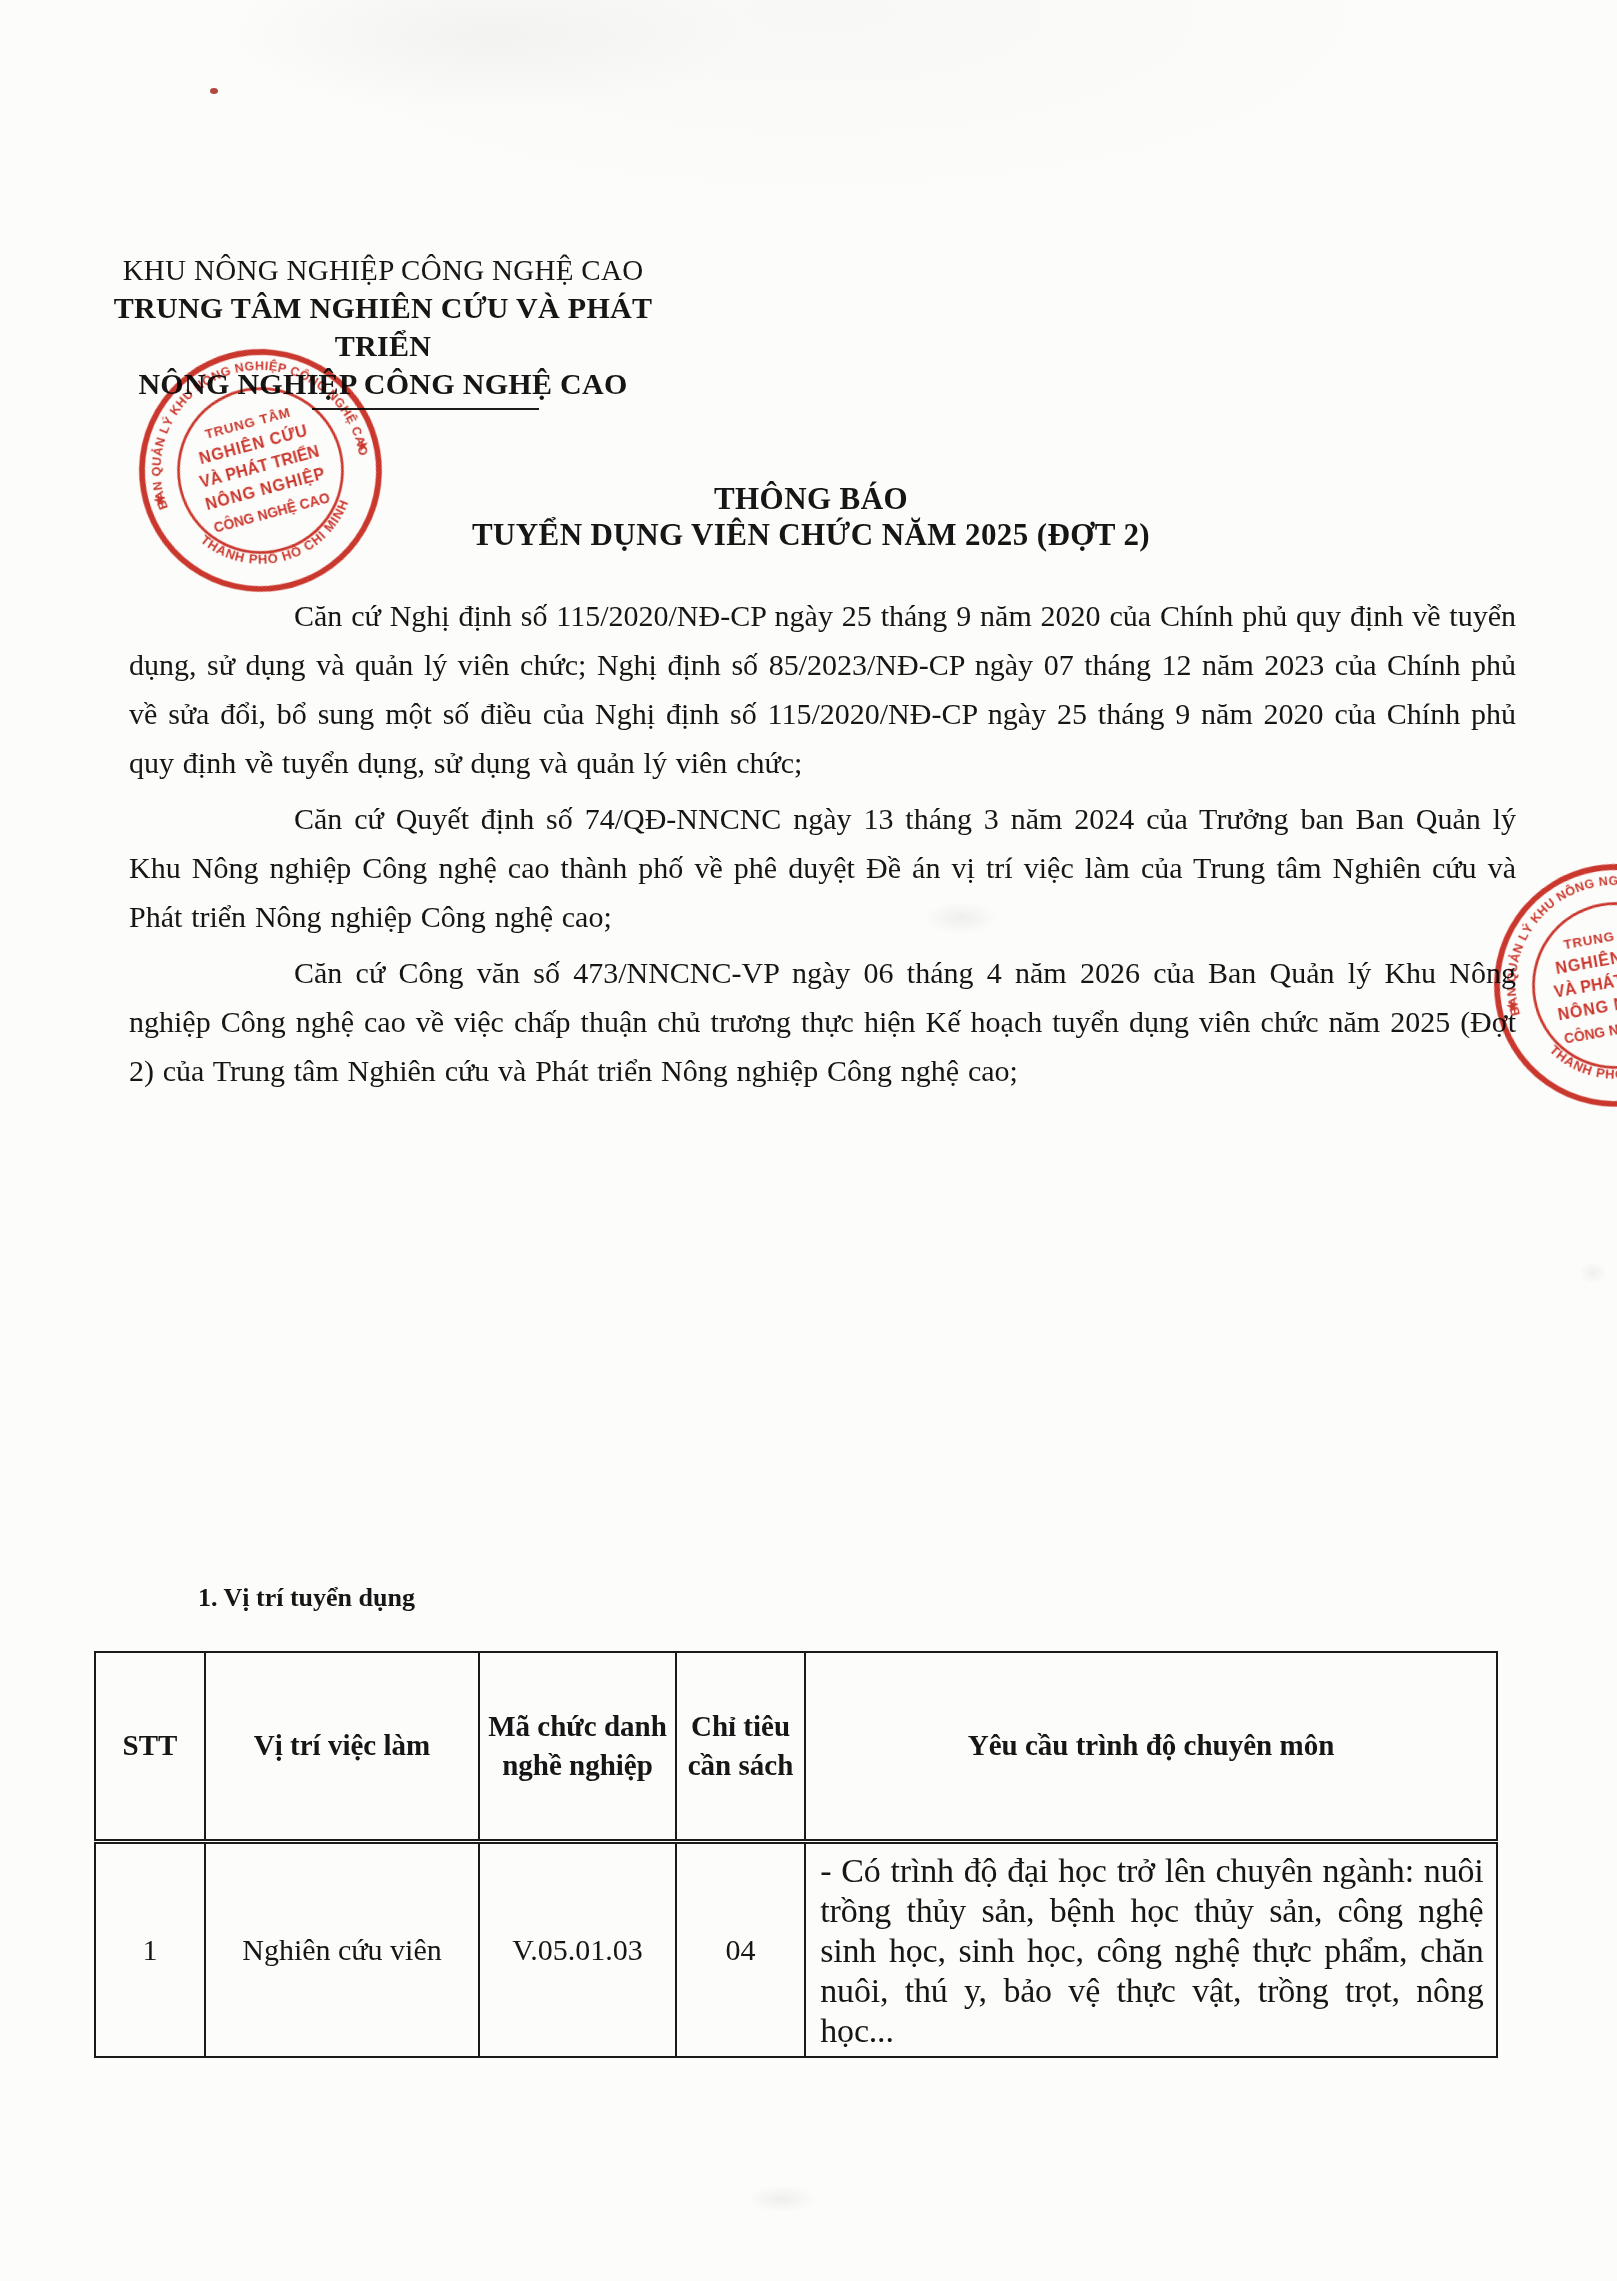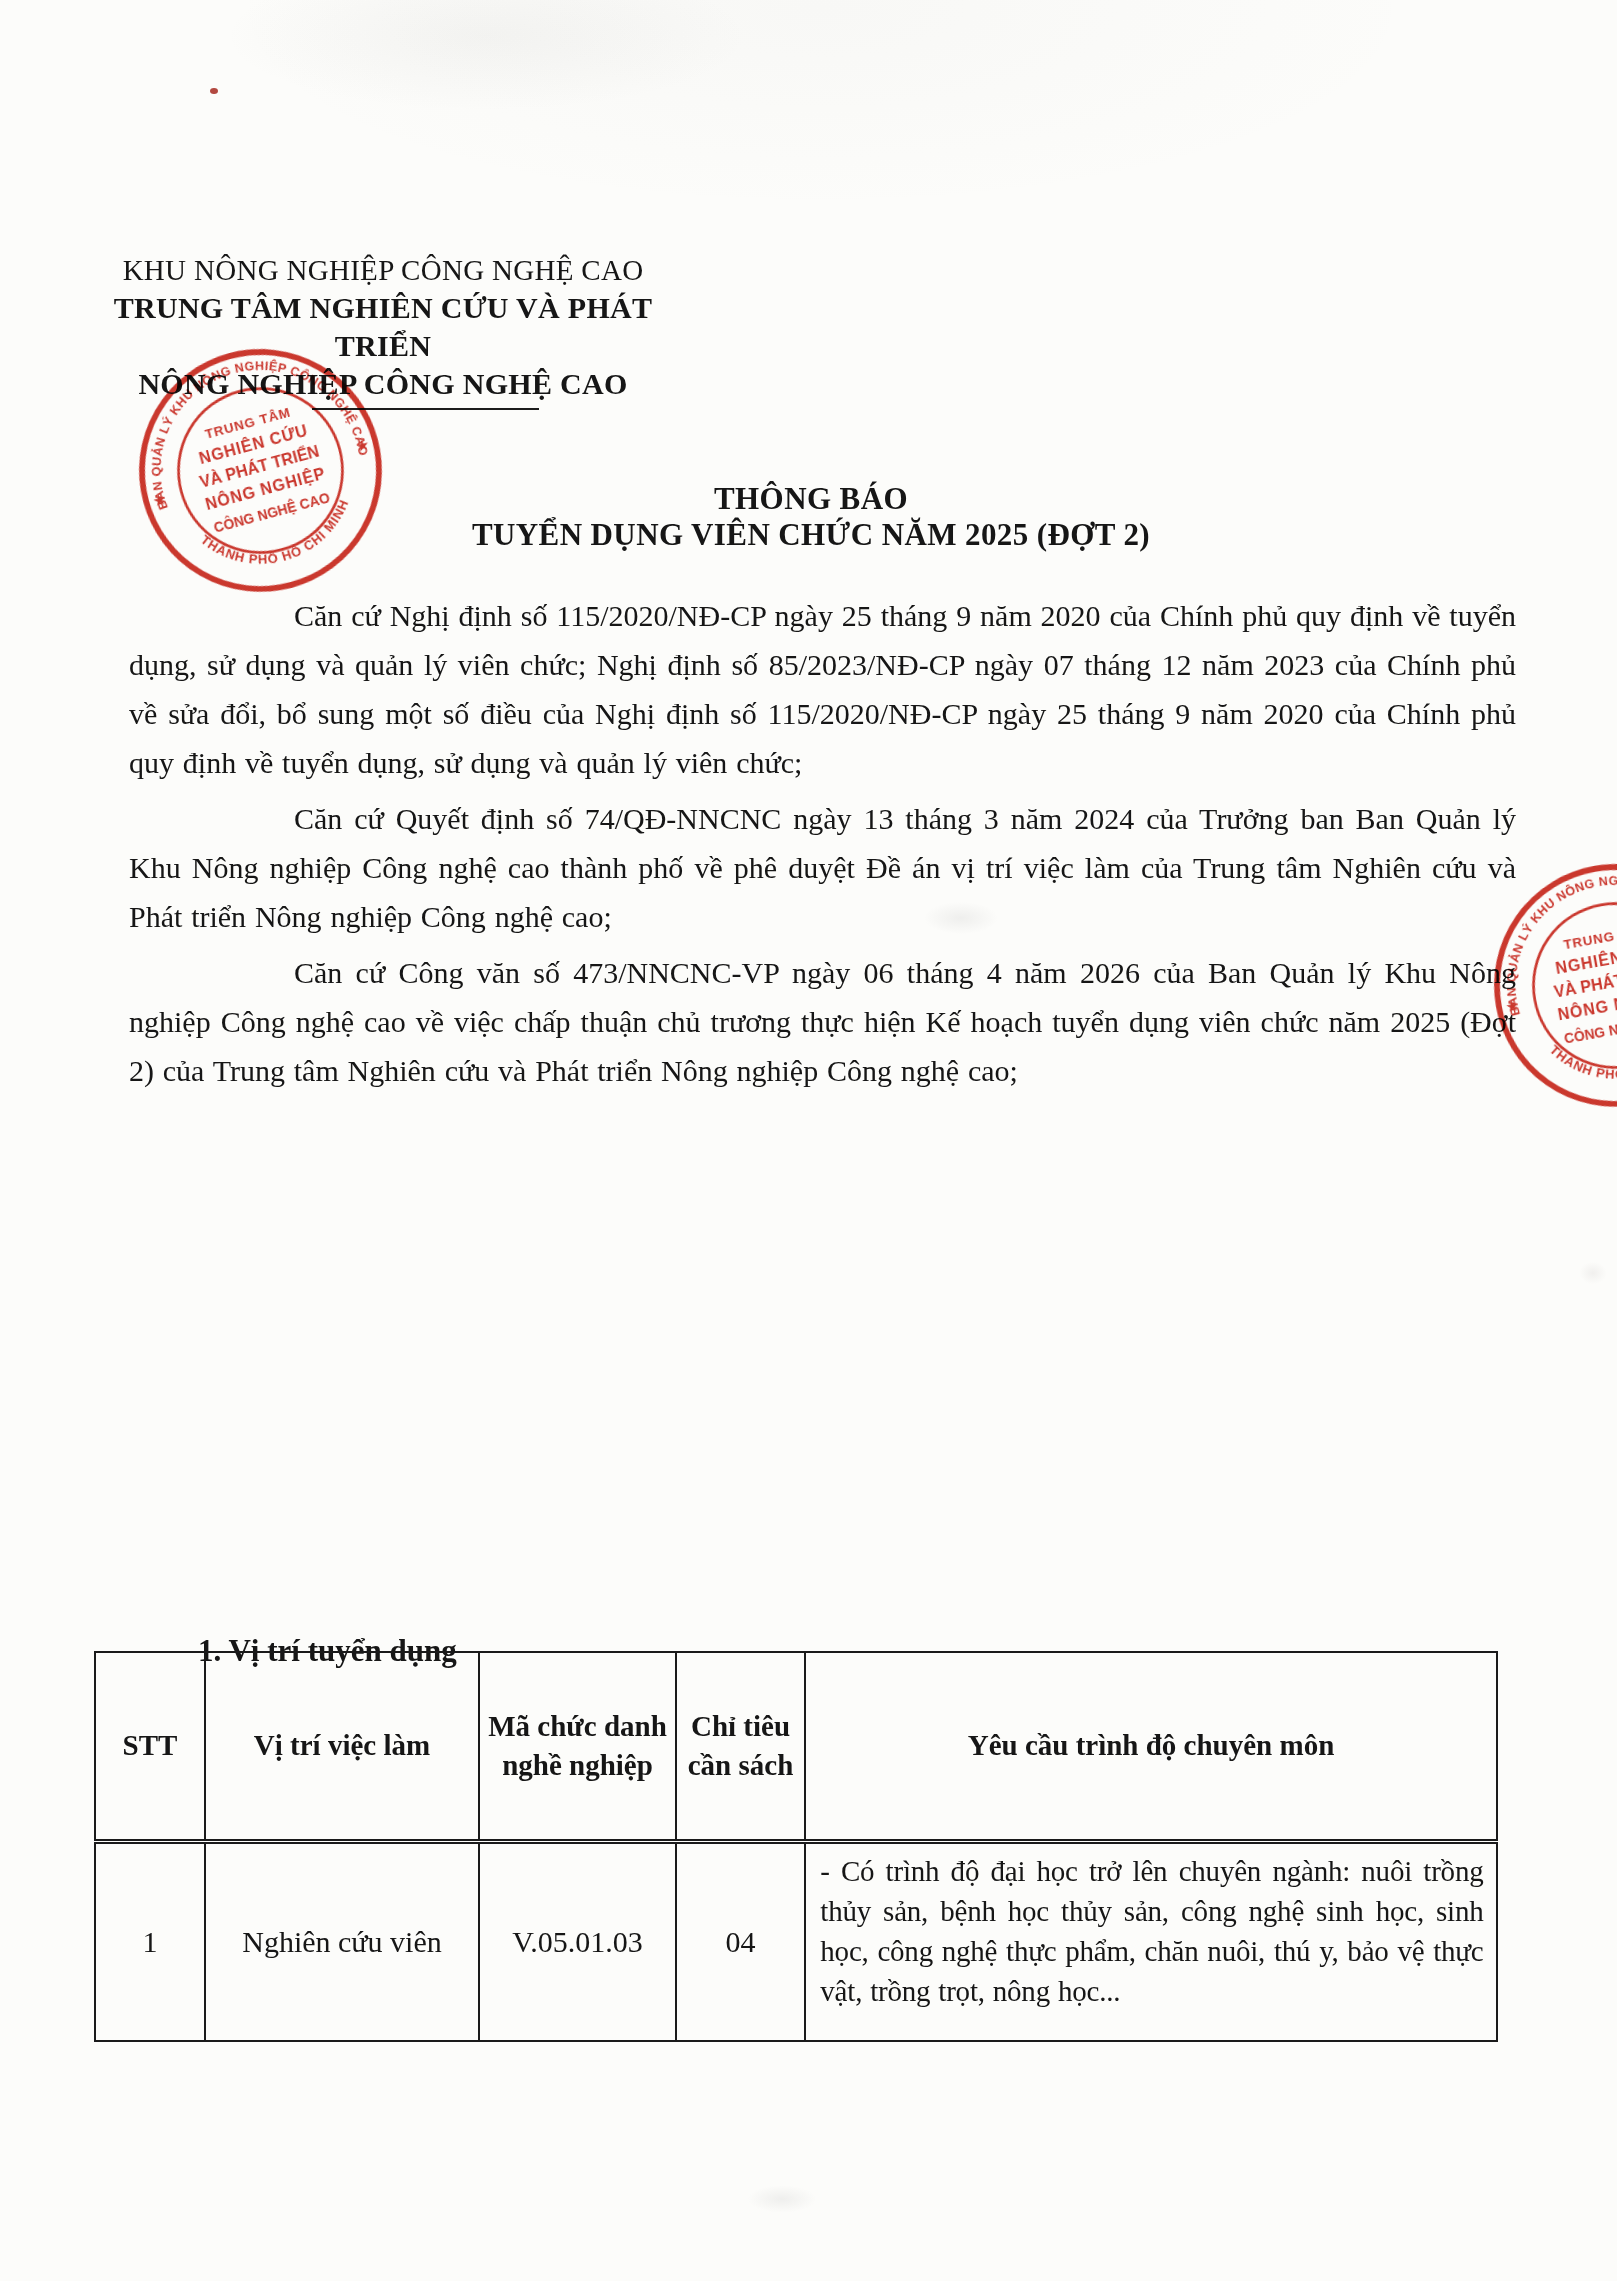--- a/index.html
+++ b/index.html
@@ -20,36 +20,36 @@
   .org-header{position:absolute;top:251px;left:89px;width:588px;text-align:center;
     font-size:29px;line-height:38px;letter-spacing:0.3px;}
   .org-header .b{font-weight:bold;font-size:30px;}
   .org-underline{width:227px;height:0;border-top:2.7px solid #1c1c1c;margin:5.3px 0 0 223px;}
   .doc-title{position:absolute;top:481px;left:165px;width:1292px;text-align:center;
     font-weight:bold;font-size:31px;letter-spacing:0.4px;}
   .doc-title .t2{}
   .body-text{position:absolute;top:591px;left:129px;width:1387px;height:989px;overflow:hidden;
     font-size:30px;line-height:49px;text-align:justify;word-spacing:1.3px;}
   .body-text p{margin:0 0 7.1px 0;text-indent:165px;}
-  .section-heading{position:absolute;top:1633px;left:198px;font-size:31px;font-weight:bold;}
+  .section-heading{position:absolute;top:1583px;left:198px;font-size:26px;font-weight:bold;}
   table.positions{position:absolute;top:1651px;left:94px;width:1402px;
     border-collapse:collapse;table-layout:fixed;}
   table.positions col.c1{width:110px}
   table.positions col.c2{width:274px}
   table.positions col.c3{width:197px}
   table.positions col.c4{width:129px}
   table.positions col.c5{width:692px}
   table.positions th,table.positions td{border:2.2px solid #1a1a1a;}
   table.positions{border:2.7px solid #1a1a1a;}
   table.positions thead tr{height:189px;}
   table.positions tbody tr{height:200px;}
   table.positions th{font-size:29px;font-weight:bold;text-align:center;vertical-align:middle;
     line-height:39px;padding:3.6px 5.3px;border-bottom:5.3px double #1a1a1a;}
   table.positions td{font-size:30px;text-align:center;vertical-align:middle;padding:3.6px 5.3px;}
-  table.positions td.req{font-size:29px;text-align:justify;vertical-align:top;
+  table.positions td.req{font-size:34px;text-align:justify;vertical-align:top;
     line-height:40px;padding:7.1px 12.5px 5.3px 14.3px;letter-spacing:-0.2px;word-spacing:0.9px;}
   .stamp{position:absolute;width:253px;height:253px;mix-blend-mode:multiply;opacity:.93;
     filter:blur(0.4px);}
   .stamp-main{left:134px;top:344px;transform:rotate(-15deg);}
   .stamp-side{left:1489px;top:859px;transform:rotate(-10deg);}
   .stamp svg{width:100%;height:100%;font-family:"Liberation Sans","DejaVu Sans",sans-serif;}
   .stamp text{font-weight:bold;}
   .ink-dot{position:absolute;left:210px;top:88px;width:8px;height:6.2px;border-radius:50%;
     background:#a5281f;opacity:.85;}
 </style>

